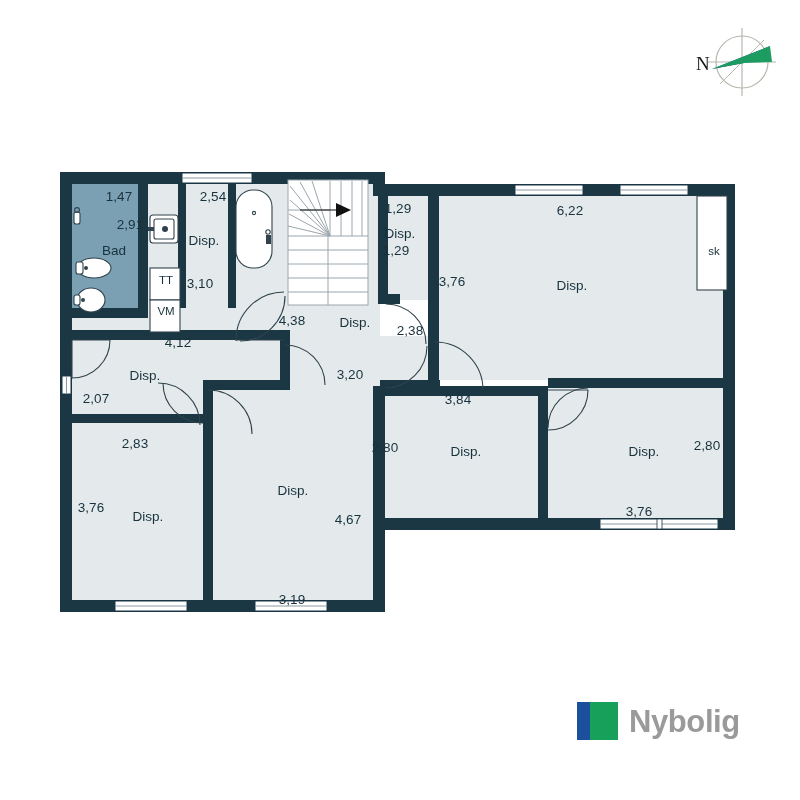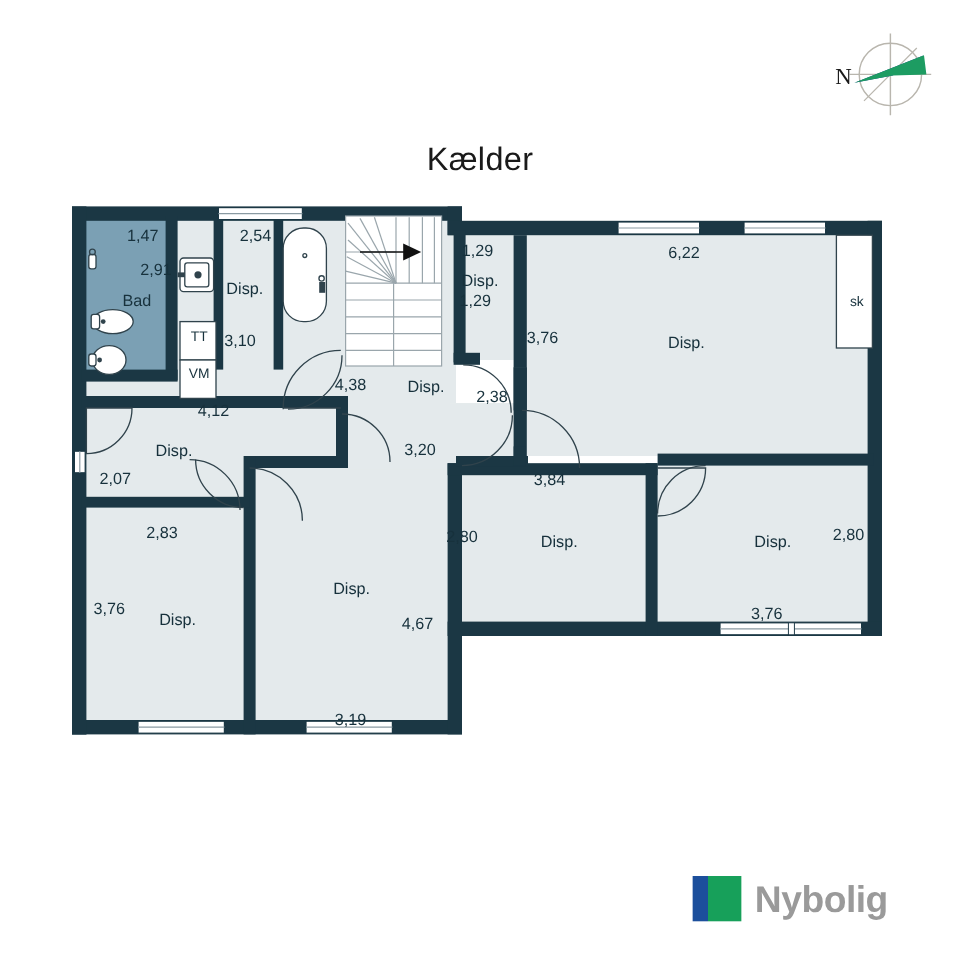--- a/index.html
+++ b/index.html
@@ -12,42 +12,41 @@
   }
   #plan-root{position:absolute;inset:0;}
   .title{
     position:absolute;left:0;top:118px;width:800px;text-align:center;
     font-size:27px;color:#1a1a1a;letter-spacing:0.3px;
   }
   .footer-note{
     position:absolute;left:63px;top:743px;
     font-size:15.5px;color:#1d1d1d;
   }
-  .logo{position:absolute;left:577px;top:730px;display:flex;align-items:center;}
+  .logo{position:absolute;left:577px;top:702px;display:flex;align-items:center;}
   .logo-mark{width:41px;height:38px;display:block;}
   .logo-text{
     margin-left:11px;font-size:31px;font-weight:bold;color:#9a9a9a;
     letter-spacing:-0.4px;line-height:1;
   }
   .compass{position:absolute;left:686px;top:22px;width:100px;height:90px;}
   svg.plan{position:absolute;left:0;top:0;width:800px;height:800px;}
   .dim,.rlabel{
     font-family:"Liberation Sans","DejaVu Sans",sans-serif;
     fill:#17313c;
   }
   .dim{font-size:13.5px;}
   .rlabel{font-size:13.5px;}
   .small-lab{font-size:11.5px;fill:#17313c;}
 </style>
 </head>
 <body>
 
 <div id="plan-root">
 
-  <div class="title">Kælder</div>
 
   <div class="compass">
     <svg viewBox="0 0 100 90" width="100" height="90">
       <circle cx="56" cy="40" r="26" fill="none" stroke="#b9b6ae" stroke-width="1.2"></circle>
       <line x1="56" y1="6" x2="56" y2="74" stroke="#b9b6ae" stroke-width="1.2"></line>
       <line x1="22" y1="40" x2="90" y2="40" stroke="#b9b6ae" stroke-width="1.2"></line>
       <line x1="34" y1="62" x2="78" y2="18" stroke="#b9b6ae" stroke-width="1.0"></line>
       <polygon points="26,47 84,24 58,41" fill="#17418e"></polygon>
       <polygon points="26,47 84,24 86,40 58,41" fill="#1d9c62"></polygon>
       <text x="10" y="48" font-family="'Liberation Serif','DejaVu Serif',serif" font-size="19" fill="#1a1a1a">N</text>

